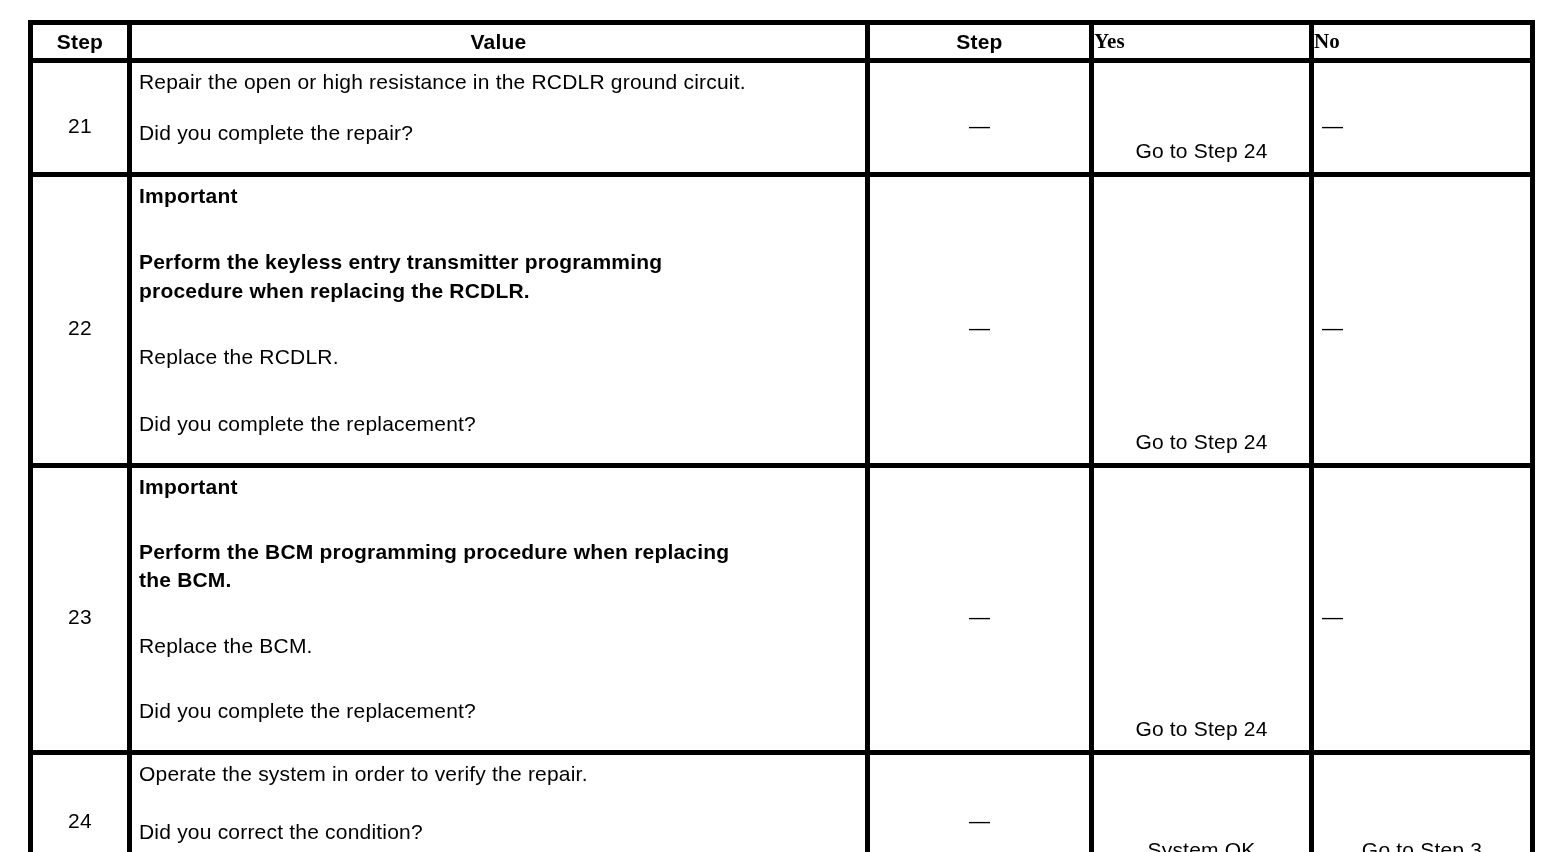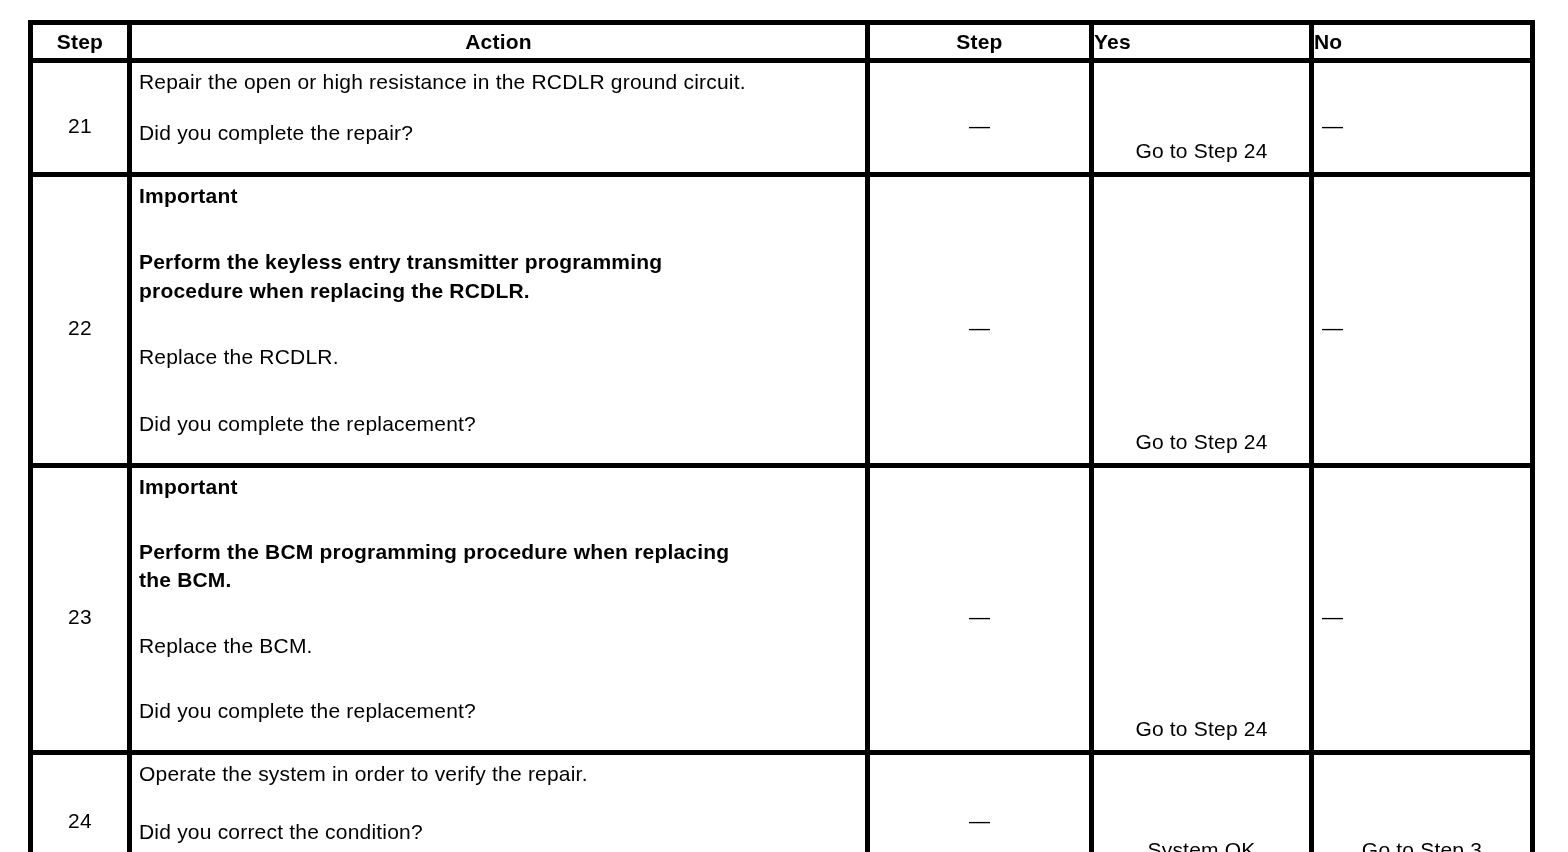--- a/index.html
+++ b/index.html
@@ -35,20 +35,21 @@
   table.diag th {
     height: 33px;
     vertical-align: middle;
     font-size: 21px;
     font-weight: bold;
     letter-spacing: 0.2px;
   }
   th.left-head {
     text-align: left;
     padding-left: 7px;
+    font-family: Liberation Serif, serif;
   }
   
   .row-0 .cell-inner, .row-0 .action-inner { height: 93px; }
   .row-1 .cell-inner, .row-1 .action-inner { height: 270px; }
   .row-2 .cell-inner, .row-2 .action-inner { height: 266px; }
   .row-3 .cell-inner, .row-3 .action-inner { height: 100px; }
 
   .cell-inner {
     box-sizing: border-box;
     display: flex;
@@ -87,21 +88,21 @@
     <colgroup>
       <col style="width:99px">
       <col style="width:738px">
       <col style="width:224px">
       <col style="width:220px">
       <col style="width:221px">
     </colgroup>
     <thead>
       <tr>
         <th>Step</th>
-        <th>Action</th>
+        <th>Value</th>
         <th>Step</th>
         <th class="left-head">Yes</th>
         <th class="left-head">No</th>
       </tr>
     </thead>
     <tbody>
         <tr class="row-0">
     <td>
       <div class="cell-inner mid-center">21</div>
     </td>

